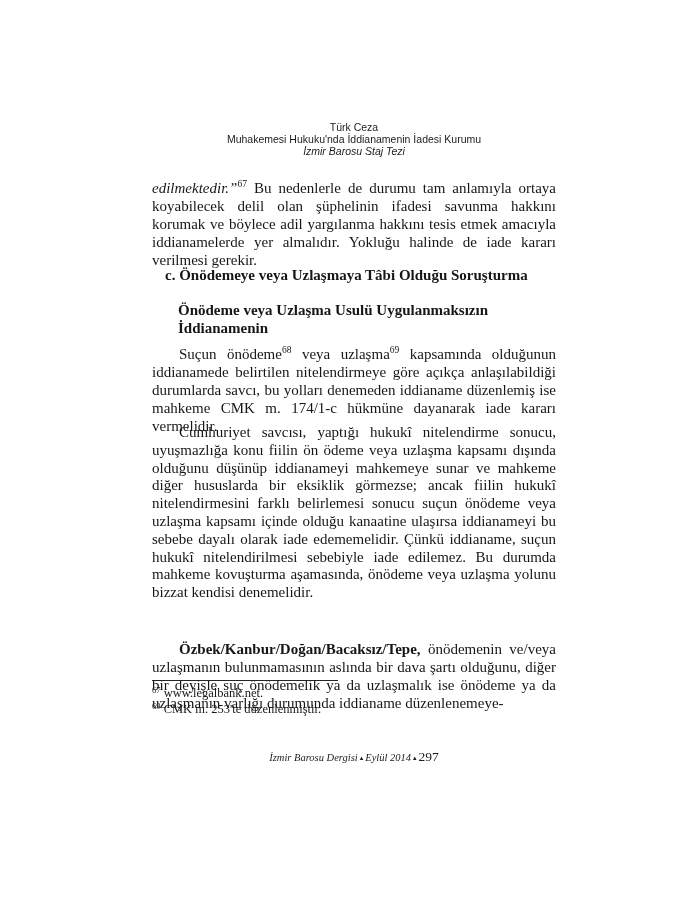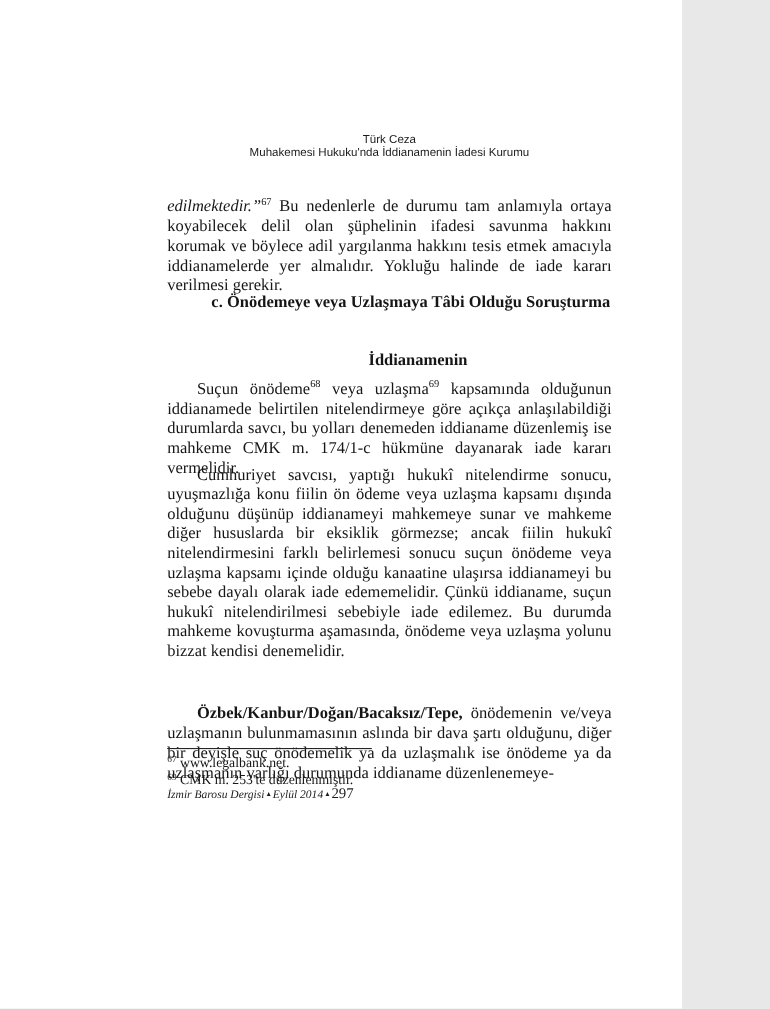--- a/index.html
+++ b/index.html
@@ -1,18 +1,18 @@
 <!DOCTYPE html>
 <html><head>
 <meta charset="utf-8">
 <style>
   html,body{margin:0;padding:0;background:#e8e8e8;}
   .page{
     position:relative;
-    width:620px;height:917px;
+    width:700px;height:917px;
     background:#ffffff;
     overflow:hidden;
     font-family:"Liberation Serif", serif;
     color:#161616;
   }
   .content{position:absolute;left:152px;top:0;width:404px;}
   .block{position:absolute;left:0;width:404px;}
 
   
   .header{
@@ -34,56 +34,57 @@
 
   .b-p1{top:179px;}
   .b-h {top:267px;}
   .b-p2{top:345px;}
   .b-p3{top:424px;line-height:17.8px;}
   .b-p4{top:640px;}
 
   
   .heading{
     font-weight:bold;font-size:15px;line-height:17.5px;
-    padding-left:26px;text-indent:-13px;text-align:center;
+    padding-left:26px;text-indent:-13px;text-align:left;
   }
 
   
   .b-fn{top:674px;}
   .fn-sep{width:186px;height:0;border-top:1.4px solid #242424;margin:6px 0 5px 0;}
   .fn{font-size:12.5px;line-height:15.7px;text-align:left;}
   .fn sup{font-size:8.5px;line-height:0;vertical-align:4px;}
 
   
   .footer{
-    top:713px;
+    top:749px;text-align:center;
     font-size:10.5px;color:#1b1b1b;
   }
   .f-it{font-style:italic;}
   .f-sep{font-size:7px;vertical-align:1.5px;padding:0 2px;}
   .f-page{font-size:13.5px;}
 </style>
 </head>
 <body>
 
 <div class="page">
   <div class="content">
 
     <div class="block header">
       <div>Türk Ceza</div>
       <div>Muhakemesi Hukuku'nda İddianamenin İadesi Kurumu</div>
+      <div class="it">İzmir Barosu Staj Tezi</div>
     </div>
 
     <p class="block para b-p1"><span class="bi">edilmektedir.”</span><sup class="fnref">67</sup><span> Bu nedenlerle de durumu tam anlamıyla ortaya koyabilecek delil olan şüphelinin ifadesi savunma hakkını korumak ve böylece adil yargılanma hakkını tesis etmek amacıyla iddianamelerde yer almalıdır. Yokluğu halinde de iade kararı verilmesi gerekir.</span></p>
 
     <div class="block heading b-h">
       <span class="h-marker">c.</span>
       <span>Önödemeye veya Uzlaşmaya Tâbi Olduğu Soruşturma</span><br>
       <br>
-      <br>
+      <span>Önödeme veya Uzlaşma Usulü Uygulanmaksızın</span><br>
       <span>İddianamenin</span>
     </div>
 
     <p class="block para ind b-p2"><span>Suçun önödeme</span><sup class="fnref">68</sup><span> veya uzlaşma</span><sup class="fnref">69</sup><span> kapsamında olduğunun iddianamede belirtilen nitelendirmeye göre açıkça anlaşılabildiği durumlarda savcı, bu yolları denemeden iddianame düzenlemiş ise mahkeme CMK m. 174/1-c hükmüne dayanarak iade kararı vermelidir.</span></p>
 
     <p class="block para ind b-p3"><span>Cumhuriyet savcısı, yaptığı hukukî nitelendirme sonucu, uyuşmazlığa konu fiilin ön ödeme veya uzlaşma kapsamı dışında olduğunu düşünüp iddianameyi mahkemeye sunar ve mahkeme diğer hususlarda bir eksiklik görmezse; ancak fiilin hukukî nitelendirmesini farklı belirlemesi sonucu suçun önödeme veya uzlaşma kapsamı içinde olduğu kanaatine ulaşırsa iddianameyi bu sebebe dayalı olarak iade edememelidir. Çünkü iddianame, suçun hukukî nitelendirilmesi sebebiyle iade edilemez. Bu durumda mahkeme kovuşturma aşamasında, önödeme veya uzlaşma yolunu bizzat kendisi denemelidir.</span></p>
 
     <p class="block para ind b-p4"><span class="b">Özbek/Kanbur/Doğan/Bacaksız/Tepe,</span><span> önödemenin ve/veya uzlaşmanın bulunmamasının aslında bir dava şartı olduğunu, diğer bir deyişle suç önödemelik ya da uzlaşmalık ise önödeme ya da uzlaşmanın varlığı durumunda iddianame düzenlenemeye-</span></p>
 
     <div class="block b-fn">

